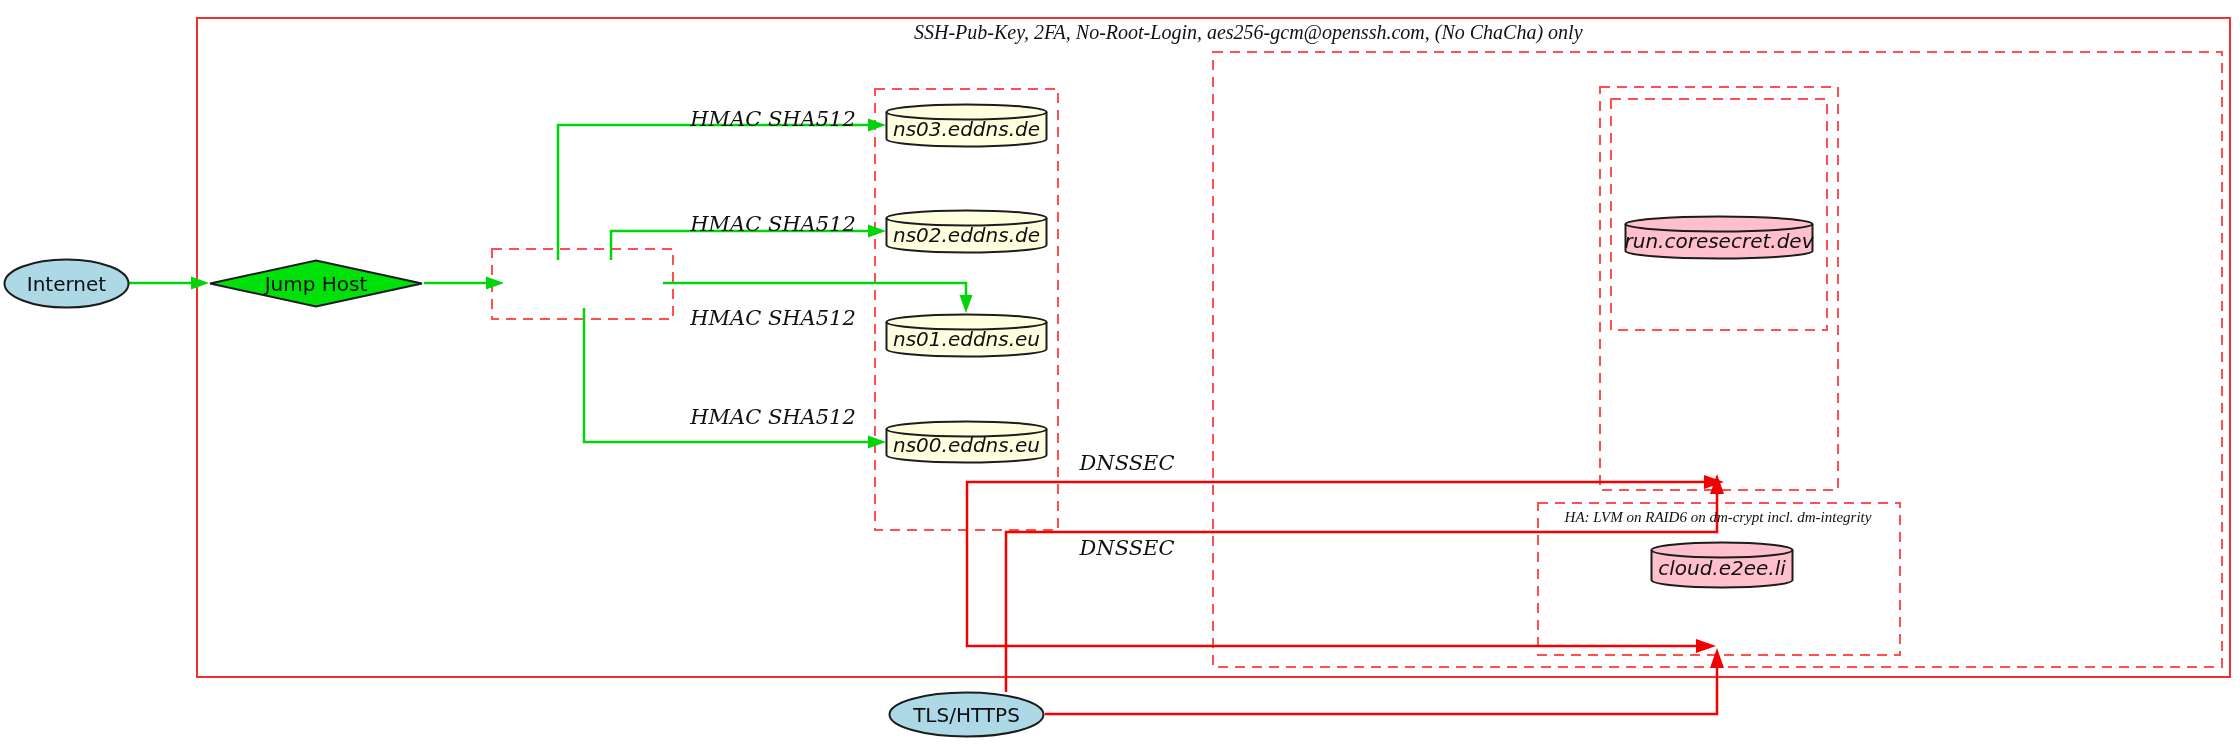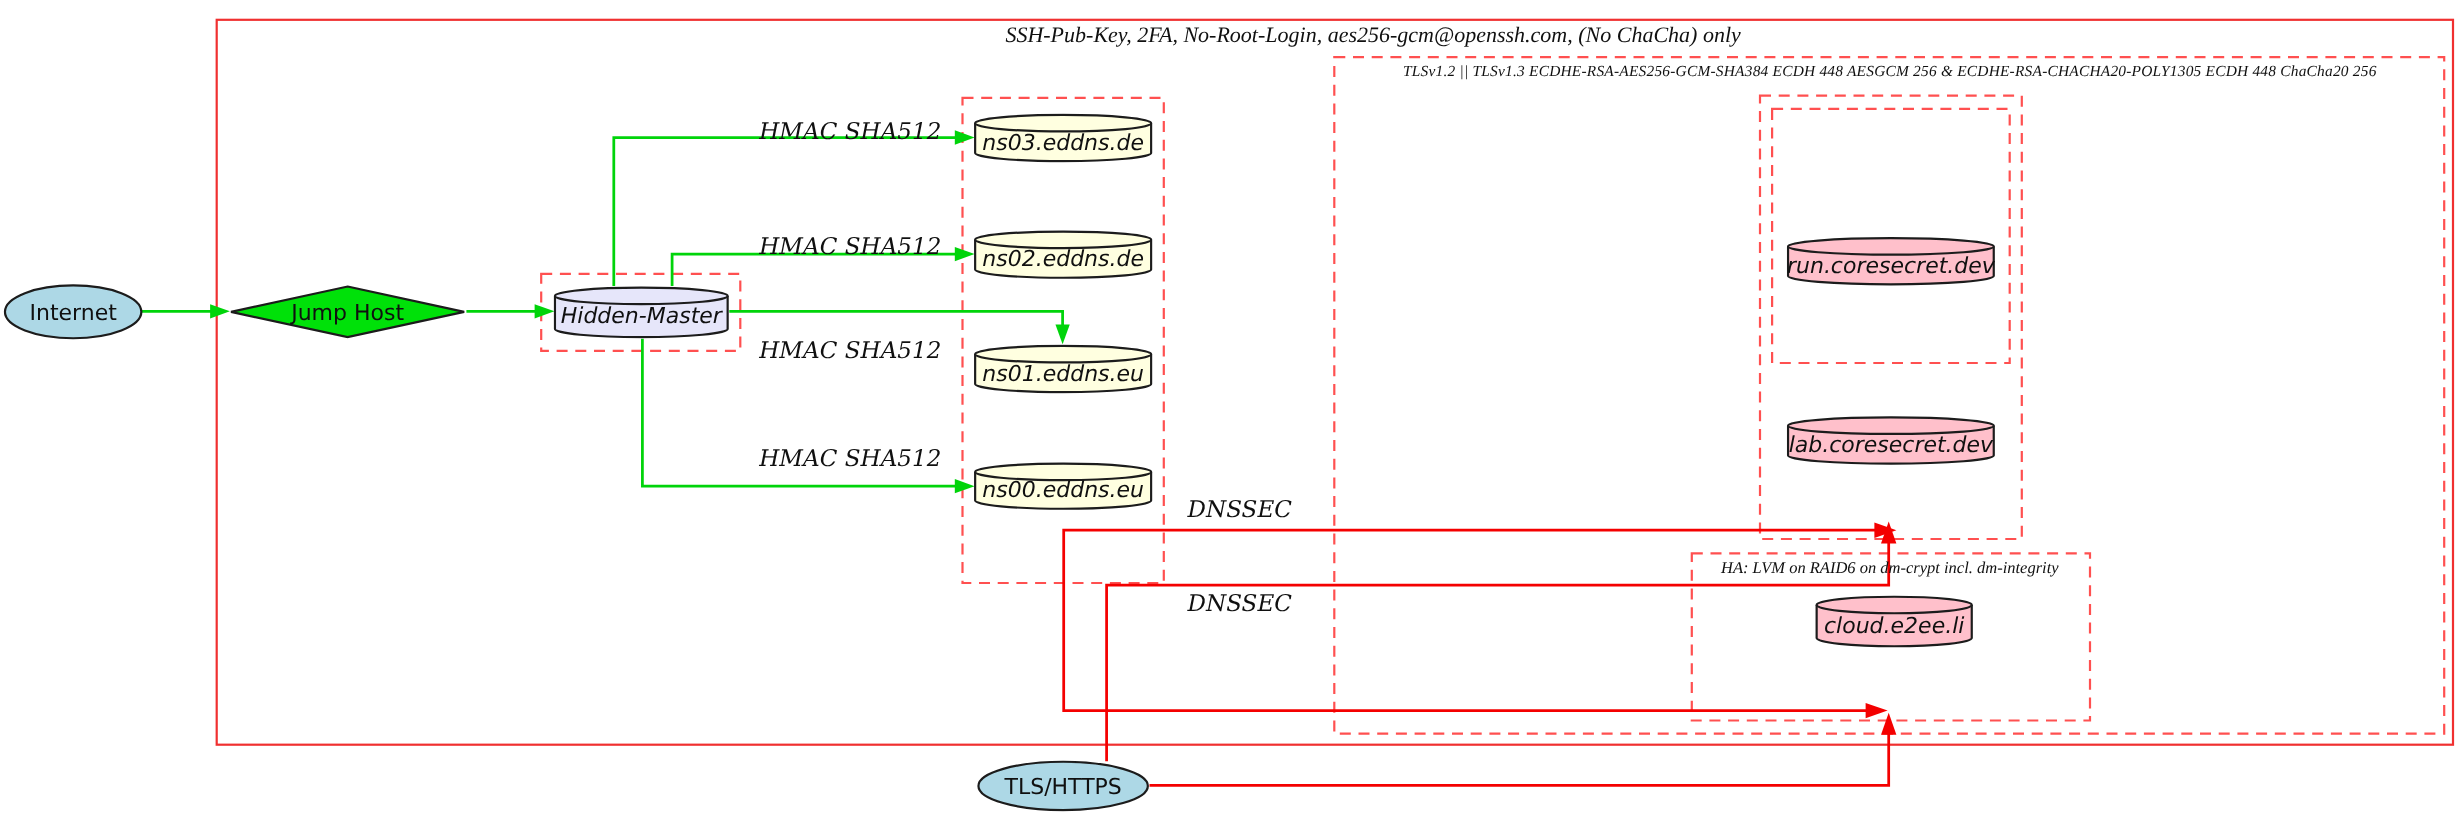--- a/index.html
+++ b/index.html
@@ -51,21 +51,20 @@
     <polygon points="886,125 868,118.5 868,131.5" fill="#00d40a"></polygon>
     <polyline points="611,260 611,231 871,231" fill="none" stroke="#00d40a" stroke-width="2.5"></polyline>
     <polygon points="886,231 868,224.5 868,237.5" fill="#00d40a"></polygon>
     <polyline points="663,283 966,283 966,298" fill="none" stroke="#00d40a" stroke-width="2.5"></polyline>
     <polygon points="966,313 959.5,295 972.5,295" fill="#00d40a"></polygon>
     <polyline points="584,308 584,442 871,442" fill="none" stroke="#00d40a" stroke-width="2.5"></polyline>
     <polygon points="886,442 868,435.5 868,448.5" fill="#00d40a"></polygon>
   </svg>
 
   <div class="glabel serif ssh-label" style="left:914px;top:21px;width:600px;">SSH-Pub-Key, 2FA, No-Root-Login, aes256-gcm@openssh.com, (No ChaCha) only</div>
-  <div class="glabel serif tls-label" style="left:1218px;top:58px;width:1000px;">TLSv1.2 || TLSv1.3 ECDHE-RSA-AES256-GCM-SHA384 ECDH 448 AESGCM 256 &amp; ECDHE-RSA-CHACHA20-POLY1305 ECDH 448 ChaCha20 256</div>
   <div class="glabel serif ha-label" style="left:1518px;top:509px;width:400px;">HA: LVM on RAID6 on dm-crypt incl. dm-integrity</div>
 
   <div class="glabel edge-label" style="left:653px;top:107px;width:240px;">HMAC SHA512</div>
   <div class="glabel edge-label" style="left:653px;top:212px;width:240px;">HMAC SHA512</div>
   <div class="glabel edge-label" style="left:653px;top:306px;width:240px;">HMAC SHA512</div>
   <div class="glabel edge-label" style="left:653px;top:405px;width:240px;">HMAC SHA512</div>
   <div class="glabel edge-label" style="left:1027px;top:451px;width:200px;">DNSSEC</div>
   <div class="glabel edge-label" style="left:1027px;top:536px;width:200px;">DNSSEC</div>
 
   <div class="node" style="left:3px;top:258px;width:127px;height:51px" data-shape="ellipse">
@@ -75,27 +74,20 @@
     <span class="nlabel">Internet</span>
   </div>
 
   <div class="node" style="left:208px;top:259px;width:216px;height:49px" data-shape="diamond">
       <svg width="216" height="49" class="shape">
         <polygon points="108,1.5 214,24.5 108,47.5 2,24.5" fill="#00e109" stroke="#1c1c1c" stroke-width="2"></polygon>
       </svg>
     <span class="nlabel">Jump Host</span>
   </div>
 
-  <div class="node" style="left:503px;top:260px;width:160px;height:48px" data-shape="cylinder">
-      <svg width="160" height="48" class="shape">
-        <path d="M1.5,9 A78.5,7.5 0 0 1 158.5,9 L158.5,39 A78.5,7.5 0 0 1 1.5,39 Z" fill="#e6e6fa" stroke="#1c1c1c" stroke-width="2"></path>
-        <path d="M1.5,9 A78.5,7.5 0 0 0 158.5,9" fill="none" stroke="#1c1c1c" stroke-width="2"></path>
-      </svg>
-    <span class="nlabel">Hidden-Master</span>
-  </div>
 
   <div class="node" style="left:885px;top:103px;width:163px;height:45px" data-shape="cylinder">
       <svg width="163" height="45" class="shape">
         <path d="M1.5,9 A80,7.5 0 0 1 161.5,9 L161.5,36 A80,7.5 0 0 1 1.5,36 Z" fill="#ffffe0" stroke="#1c1c1c" stroke-width="2"></path>
         <path d="M1.5,9 A80,7.5 0 0 0 161.5,9" fill="none" stroke="#1c1c1c" stroke-width="2"></path>
       </svg>
     <span class="nlabel">ns03.eddns.de</span>
   </div>
 
   <div class="node" style="left:885px;top:209px;width:163px;height:45px" data-shape="cylinder">
@@ -124,27 +116,20 @@
 
 
   <div class="node" style="left:1624px;top:215px;width:190px;height:45px" data-shape="cylinder">
       <svg width="190" height="45" class="shape">
         <path d="M1.5,9 A93.5,7.5 0 0 1 188.5,9 L188.5,36 A93.5,7.5 0 0 1 1.5,36 Z" fill="#ffc0cb" stroke="#1c1c1c" stroke-width="2"></path>
         <path d="M1.5,9 A93.5,7.5 0 0 0 188.5,9" fill="none" stroke="#1c1c1c" stroke-width="2"></path>
       </svg>
     <span class="nlabel">run.coresecret.dev</span>
   </div>
 
-  <div class="node" style="left:1624px;top:378px;width:190px;height:45px" data-shape="cylinder">
-      <svg width="190" height="45" class="shape">
-        <path d="M1.5,9 A93.5,7.5 0 0 1 188.5,9 L188.5,36 A93.5,7.5 0 0 1 1.5,36 Z" fill="#ffc0cb" stroke="#1c1c1c" stroke-width="2"></path>
-        <path d="M1.5,9 A93.5,7.5 0 0 0 188.5,9" fill="none" stroke="#1c1c1c" stroke-width="2"></path>
-      </svg>
-    <span class="nlabel">lab.coresecret.dev</span>
-  </div>
 
   <div class="node" style="left:1650px;top:541px;width:144px;height:48px" data-shape="cylinder">
       <svg width="144" height="48" class="shape">
         <path d="M1.5,9 A70.5,7.5 0 0 1 142.5,9 L142.5,39 A70.5,7.5 0 0 1 1.5,39 Z" fill="#ffc0cb" stroke="#1c1c1c" stroke-width="2"></path>
         <path d="M1.5,9 A70.5,7.5 0 0 0 142.5,9" fill="none" stroke="#1c1c1c" stroke-width="2"></path>
       </svg>
     <span class="nlabel">cloud.e2ee.li</span>
   </div>
 
   <div class="node" style="left:888px;top:691px;width:157px;height:47px" data-shape="ellipse">

